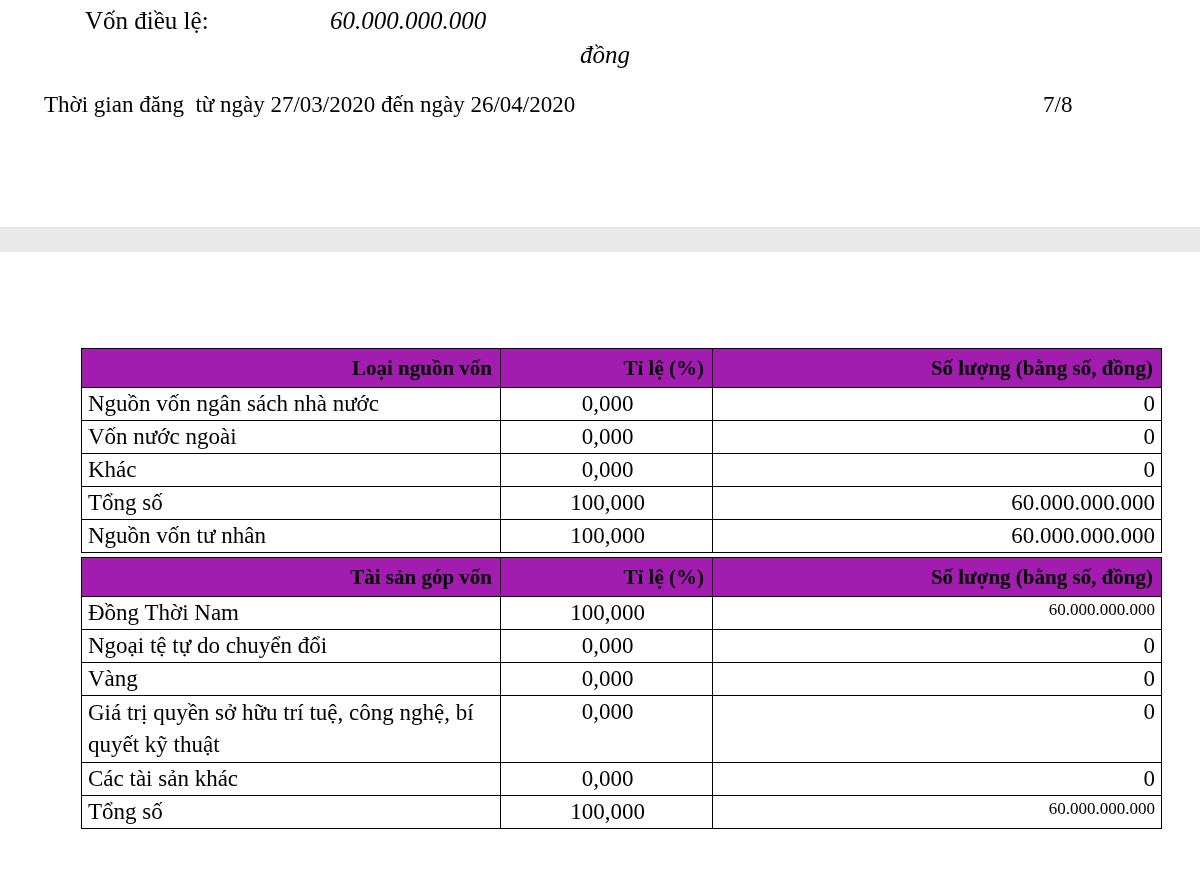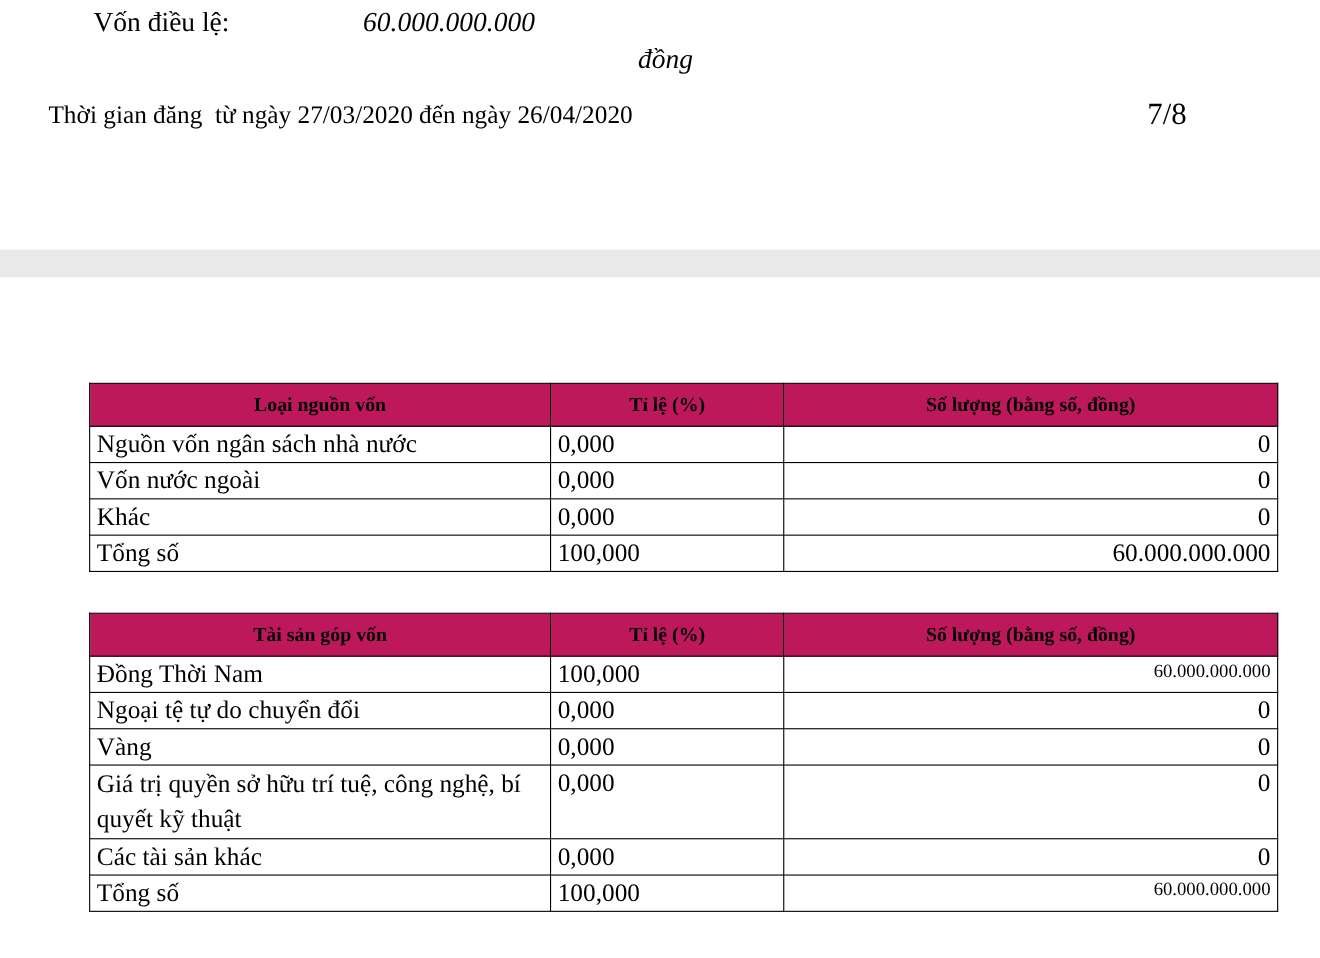--- a/index.html
+++ b/index.html
@@ -65,21 +65,21 @@
     left: 44px;
     top: 0;
     font-size: 23px;
     line-height: 34px;
     white-space: pre;
   }
   .page-number {
     position: absolute;
     left: 1043px;
     top: 0;
-    font-size: 28px;
+    font-size: 23px;
     line-height: 34px;
     white-space: nowrap;
   }
 
   
   .page-separator {
     position: absolute;
     left: 0;
     top: 227px;
     width: 1200px;
@@ -103,41 +103,41 @@
   .doc-table col.c-qty  { width: 449px; }
 
   .doc-table th,
   .doc-table td {
     border: 1px solid #000000;
     padding: 0;
     vertical-align: top;
   }
 
   .doc-table thead th {
-    background: #be185d;
-    text-align: center;
+    background: #a21caf;
+    text-align: right;
     font-weight: bold;
-    font-size: 18px;
+    font-size: 21px;
     line-height: 28px;
     height: 38px;
     padding: 5px 8px 5px 8px;
     vertical-align: middle;
     box-sizing: border-box;
   }
 
   .doc-table tbody td {
     font-size: 23px;
     line-height: 30px;
     height: 32px;
     box-sizing: border-box;
     padding: 1px 6px 1px 6px;
     margin-left: 13px;
   }
   .doc-table tbody td.cell-name { text-align: left; }
-  .doc-table tbody td.cell-rate { text-align: left; padding-right: 4px; }
+  .doc-table tbody td.cell-rate { text-align: center; padding-right: 4px; }
   .doc-table tbody td.cell-qty  { text-align: right; padding-right: 6px; }
 
   
   #capital-asset-table tbody td.cell-qty.small-qty {
     font-size: 17px;
     line-height: 24px;
   }
 
   .row-tall td { height: 64px; }
   .row-tall td.cell-name { line-height: 32px; }
@@ -191,20 +191,25 @@
     <tr>
       <td class="cell-name">Khác</td>
       <td class="cell-rate">0,000</td>
       <td class="cell-qty">0</td>
     </tr>
     <tr>
       <td class="cell-name">Tổng số</td>
       <td class="cell-rate">100,000</td>
       <td class="cell-qty">60.000.000.000</td>
     </tr>
+    <tr>
+      <td class="cell-name">Nguồn vốn tư nhân</td>
+      <td class="cell-rate">100,000</td>
+      <td class="cell-qty">60.000.000.000</td>
+    </tr>
   </tbody>
 </table>
 
 <table class="doc-table" id="capital-asset-table">
   <colgroup>
     <col class="c-name">
       <col class="c-rate">
       <col class="c-qty">
   </colgroup>
   <thead>

